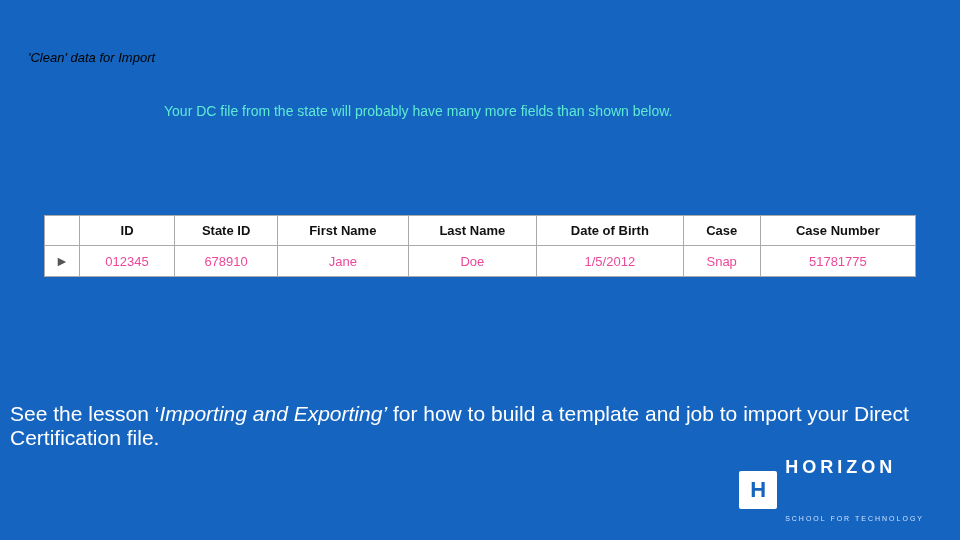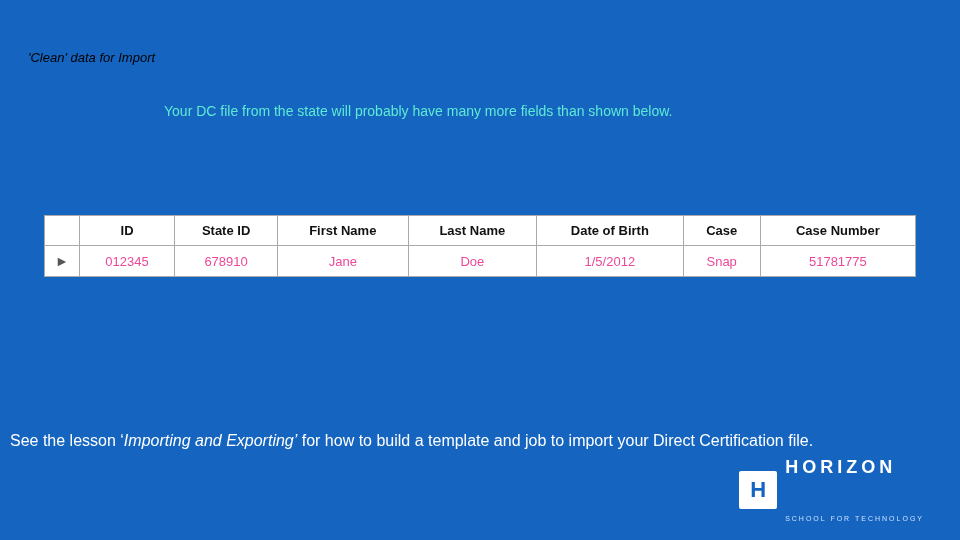--- a/index.html
+++ b/index.html
@@ -74,21 +74,21 @@
       text-align: center;
       color: #555;
       font-size: 14px;
     }
 
     .footer-text {
       position: absolute;
       bottom: 90px;
       left: 10px;
       right: 10px;
-      font-size: 16px;
+      font-size: 21px;
       color: white;
     }
 
     .footer-text em {
       font-style: italic;
     }
 
     .logo-container {
       position: absolute;
       bottom: 18px;

